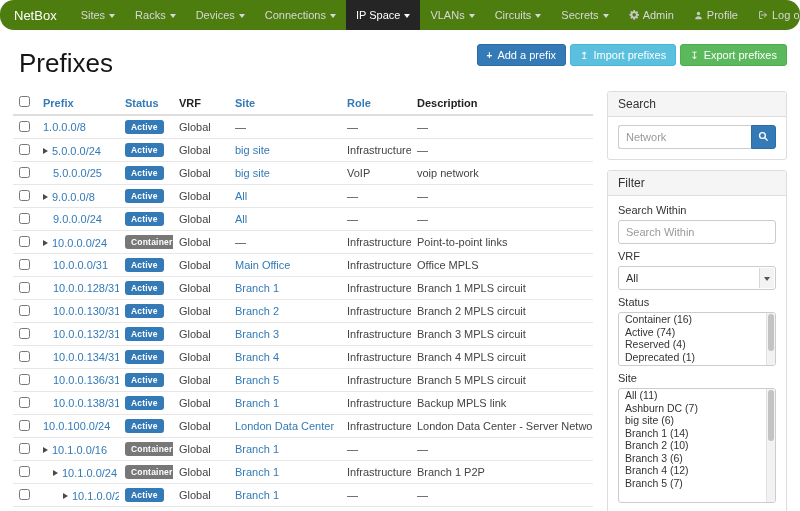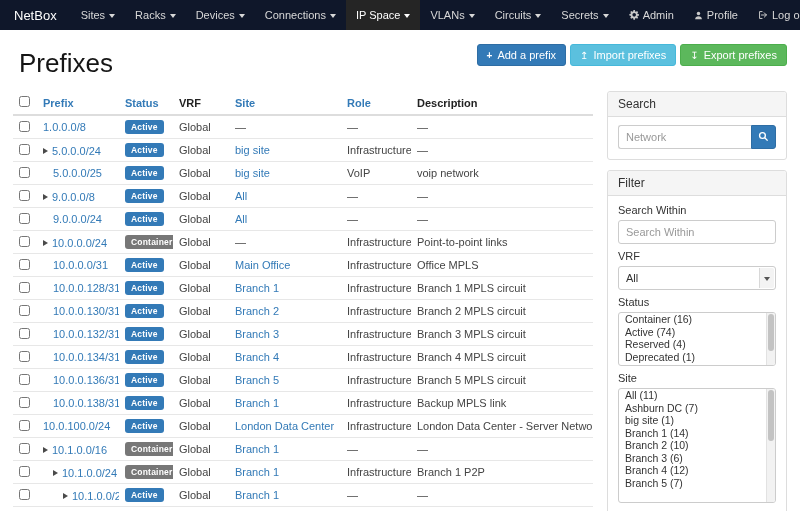--- a/index.html
+++ b/index.html
@@ -4,23 +4,24 @@
 <style>
   * { box-sizing: border-box; margin: 0; padding: 0; }
   html, body {
     width: 800px; height: 511px; overflow: hidden;
     background: #fff;
     font-family: "Liberation Sans", sans-serif;
     color: #333;
   }
   
   .navbar {
-    height: 30px; background: #0f172a;
+    height: 30px; background: #4d7c0f;
     display: flex; align-items: stretch;
     font-size: 11px;
+    border-radius: 14px;
   }
   .brand {
     color: #fff; font-size: 13px; padding: 0 14px;
     display: flex; align-items: center; cursor: pointer;
   }
   .nav-menu, .nav-right { display: flex; align-items: stretch; }
   .nav-right { margin-left: auto; }
   .nav-item {
     padding: 0 10px; display: flex; align-items: center; gap: 4px;
     color: #d8d8d8; cursor: pointer; white-space: nowrap;
@@ -496,21 +497,21 @@
               <div class="opt">Deprecated (1)</div>
               <div class="fake-scrollbar">
                 <div class="fake-thumb" style="height: 72%;"></div>
               </div>
             </div>
 
           <div class="filter-label">Site</div>
           <div class="listbox lb-site">
               <div class="opt">All (11)</div>
               <div class="opt">Ashburn DC (7)</div>
-              <div class="opt">big site (1)</div>
+              <div class="opt">big site (6)</div>
               <div class="opt">Branch 1 (14)</div>
               <div class="opt">Branch 2 (10)</div>
               <div class="opt">Branch 3 (6)</div>
               <div class="opt">Branch 4 (12)</div>
               <div class="opt">Branch 5 (7)</div>
               <div class="fake-scrollbar">
                 <div class="fake-thumb" style="height: 45%;"></div>
               </div>
             </div>
 

